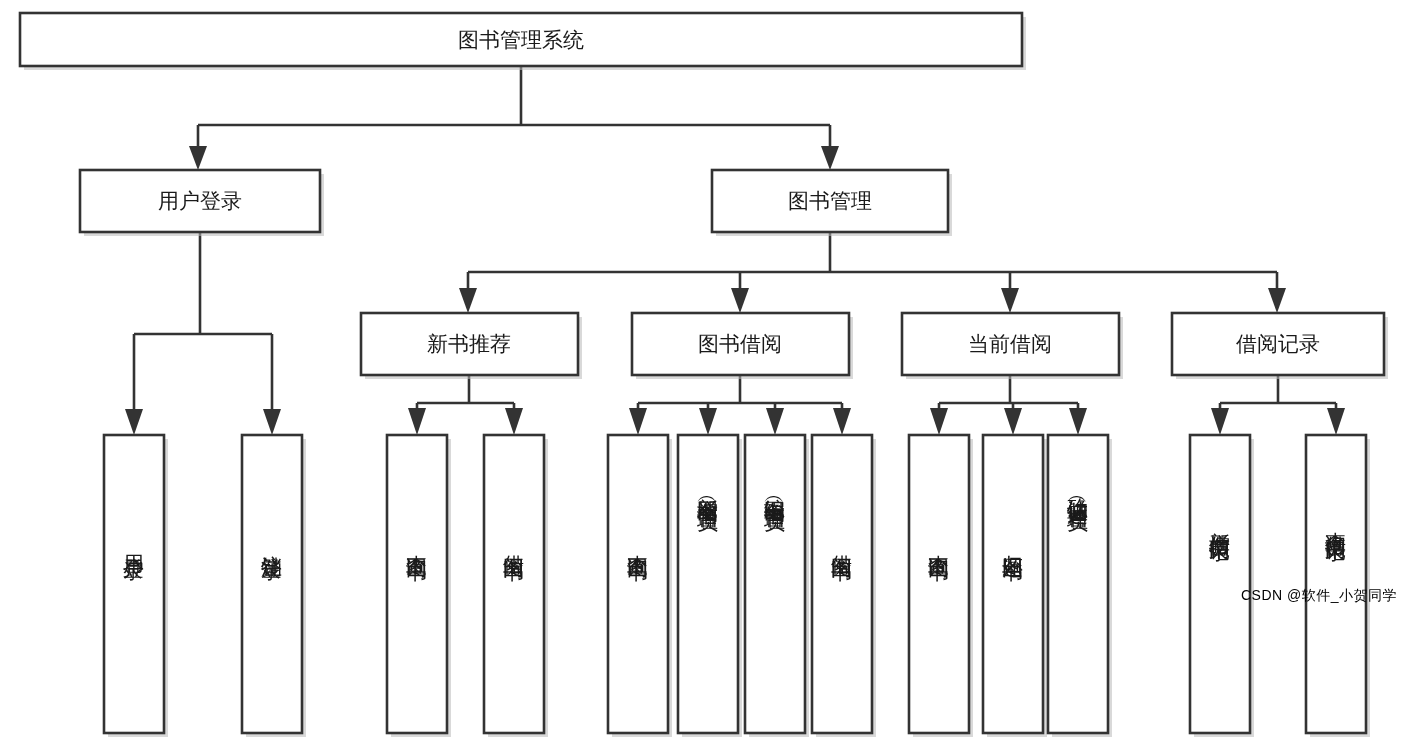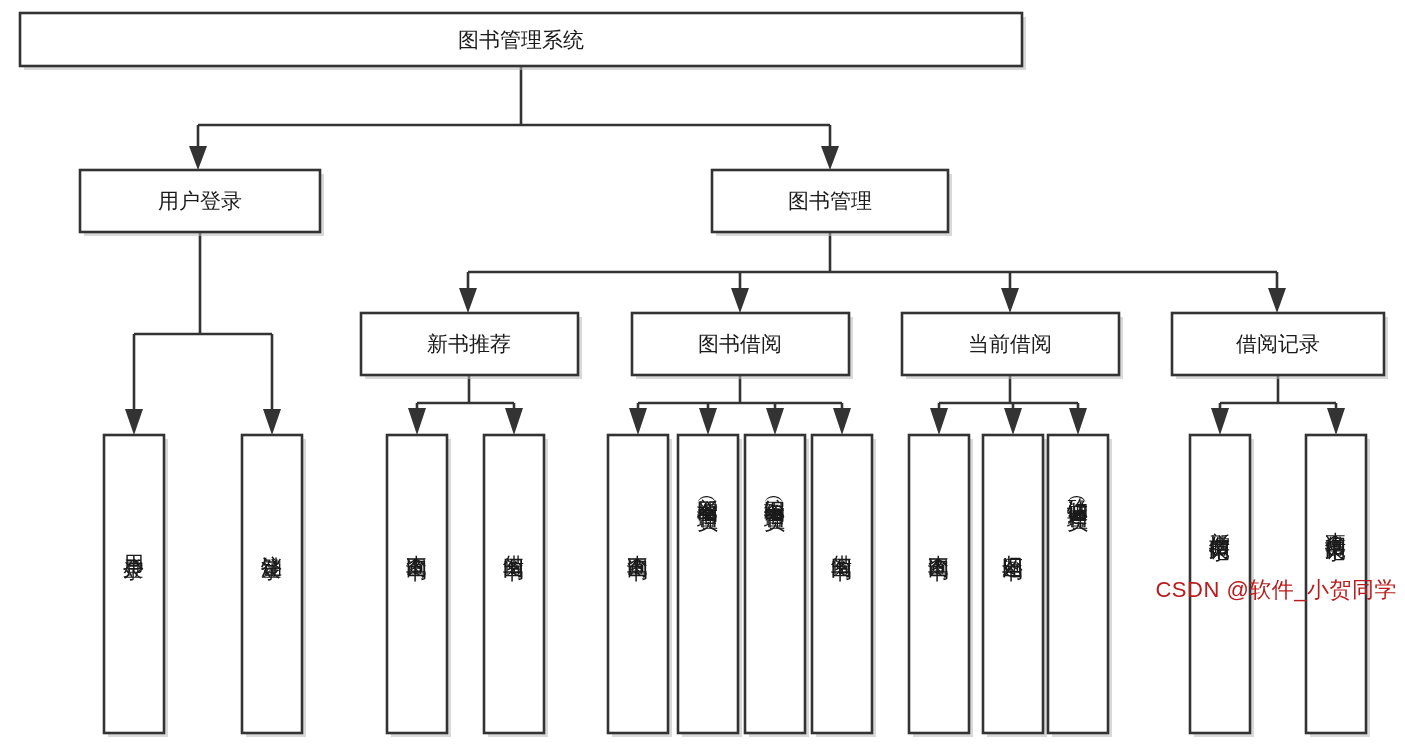--- a/index.html
+++ b/index.html
@@ -67,22 +67,22 @@
     line-height: 1;
     color: #1a1a1a;
     letter-spacing: 2px;
     white-space: nowrap;
   }
   .watermark {
     position: absolute;
     right: 8px;
     bottom: 6px;
     font-family: "Liberation Sans", "DejaVu Sans", sans-serif;
-    font-size: 22px;
-    color: #b91c1c;
+    font-size: 14px;
+    color: #000000;
     letter-spacing: 0.5px;
     white-space: nowrap;
     margin-top: 47px;
   }
 </style>
 </head>
 <body>
 
 <div id="diagram-root">
 

